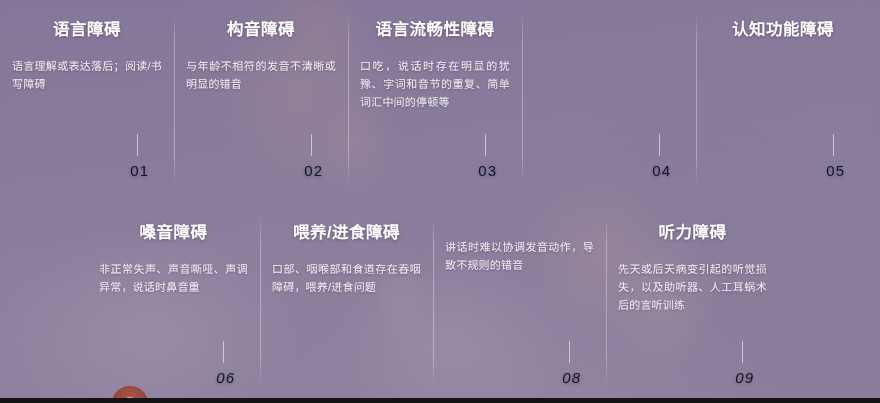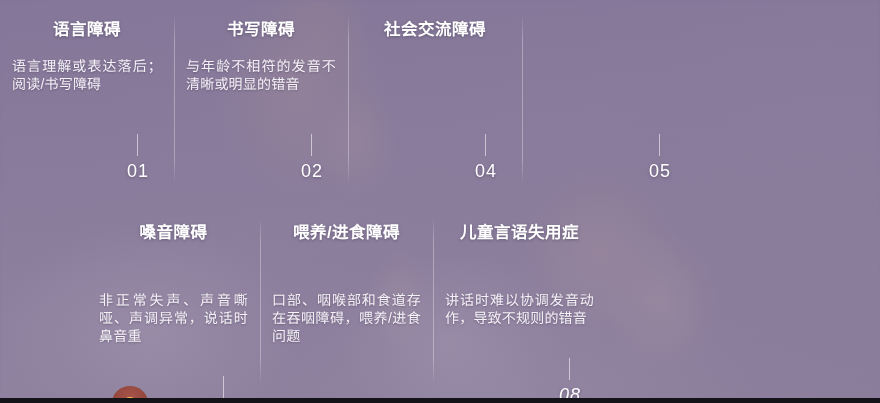--- a/index.html
+++ b/index.html
@@ -73,21 +73,21 @@
   .row-bottom { top:203px; height:197px; padding-left:87px; }
 
   .card {
     position:relative;
     flex:0 0 auto;
     width:174px;
     height:100%;
     padding:18px 12px 0 12px;
     display:flex; flex-direction:column;
   }
-  .row-bottom .card { width:173px;gap:31px; }
+  .row-bottom .card { width:173px; }
 
   
   .card + .card::before {
     content:"";
     position:absolute; left:0; top:14px; bottom:16px;
     width:1px;
     background:linear-gradient(180deg,
                rgba(255,255,255,0) 0%,
                rgba(255,255,255,.32) 16%,
                rgba(255,255,255,.32) 84%,
@@ -101,21 +101,21 @@
     font-weight:bold;
     letter-spacing:.5px;
     line-height:22px;
     text-shadow:0 1px 3px rgba(60,48,78,.45);
     white-space:nowrap;
   }
 
   .card-desc {
     margin-top:17px;
     color:#f4f1f7;
-    font-size:14px;
+    font-size:11px;
     line-height:18px;
     letter-spacing:.2px;
     text-align:justify;
     text-justify:inter-ideograph;
     text-shadow:0 1px 2px rgba(60,48,78,.40);
   }
 
   .card-foot {
     margin-top:auto;
     display:flex;
@@ -123,22 +123,22 @@
     align-items:flex-end;
     padding-right:12px;
   }
   .tick {
     width:1px; height:22px;
     background:rgba(255,255,255,.55);
     margin-right:12px;
     margin-bottom:6px;
   }
   .card-num {
-    color:#ffffff;
-    font-size:18px;
+    color:#0f172a;
+    font-size:15px;
     font-weight:400;
     letter-spacing:1px;
     line-height:18px;
     margin-right:1px;
     text-shadow:0 1px 3px rgba(60,48,78,.45);
   }
   .row-top .card-foot    { padding-bottom:20px; }
   .row-bottom .card-foot { padding-bottom:13px;font-style:italic; }
 </style>
 </head>
@@ -155,38 +155,46 @@
     <div class="card">
       <div class="card-title">语言障碍</div>
       <div class="card-desc">语言理解或表达落后；阅读/书写障碍</div>
       <div class="card-foot">
         <div class="tick"></div>
         <div class="card-num">01</div>
       </div>
     </div>
 
     <div class="card">
-      <div class="card-title">书写障碍</div>
+      <div class="card-title">构音障碍</div>
       <div class="card-desc">与年龄不相符的发音不清晰或明显的错音</div>
       <div class="card-foot">
         <div class="tick"></div>
         <div class="card-num">02</div>
       </div>
     </div>
 
-
-    <div class="card">
-      <div class="card-title">社会交流障碍</div>
+    <div class="card">
+      <div class="card-title">语言流畅性障碍</div>
+      <div class="card-desc">口吃，说话时存在明显的犹豫、字词和音节的重复、简单词汇中间的停顿等</div>
+      <div class="card-foot">
+        <div class="tick"></div>
+        <div class="card-num">03</div>
+      </div>
+    </div>
+
+    <div class="card">
       <div class="card-foot">
         <div class="tick"></div>
         <div class="card-num">04</div>
       </div>
     </div>
 
     <div class="card">
+      <div class="card-title">认知功能障碍</div>
       <div class="card-foot">
         <div class="tick"></div>
         <div class="card-num">05</div>
       </div>
     </div>
 
   </div>
 
   <div class="row row-bottom">
 
@@ -198,26 +206,33 @@
         <div class="card-num">06</div>
       </div>
     </div>
 
     <div class="card">
       <div class="card-title">喂养/进食障碍</div>
       <div class="card-desc">口部、咽喉部和食道存在吞咽障碍，喂养/进食问题</div>
     </div>
 
     <div class="card">
-      <div class="card-title">儿童言语失用症</div>
       <div class="card-desc">讲话时难以协调发音动作，导致不规则的错音</div>
       <div class="card-foot">
         <div class="tick"></div>
         <div class="card-num">08</div>
       </div>
     </div>
 
+    <div class="card">
+      <div class="card-title">听力障碍</div>
+      <div class="card-desc">先天或后天病变引起的听觉损失，以及助听器、人工耳蜗术后的言听训练</div>
+      <div class="card-foot">
+        <div class="tick"></div>
+        <div class="card-num">09</div>
+      </div>
+    </div>
 
   </div>
 
   <div class="bottom-strip"></div>
 
 </div>
 
 </body></html>

